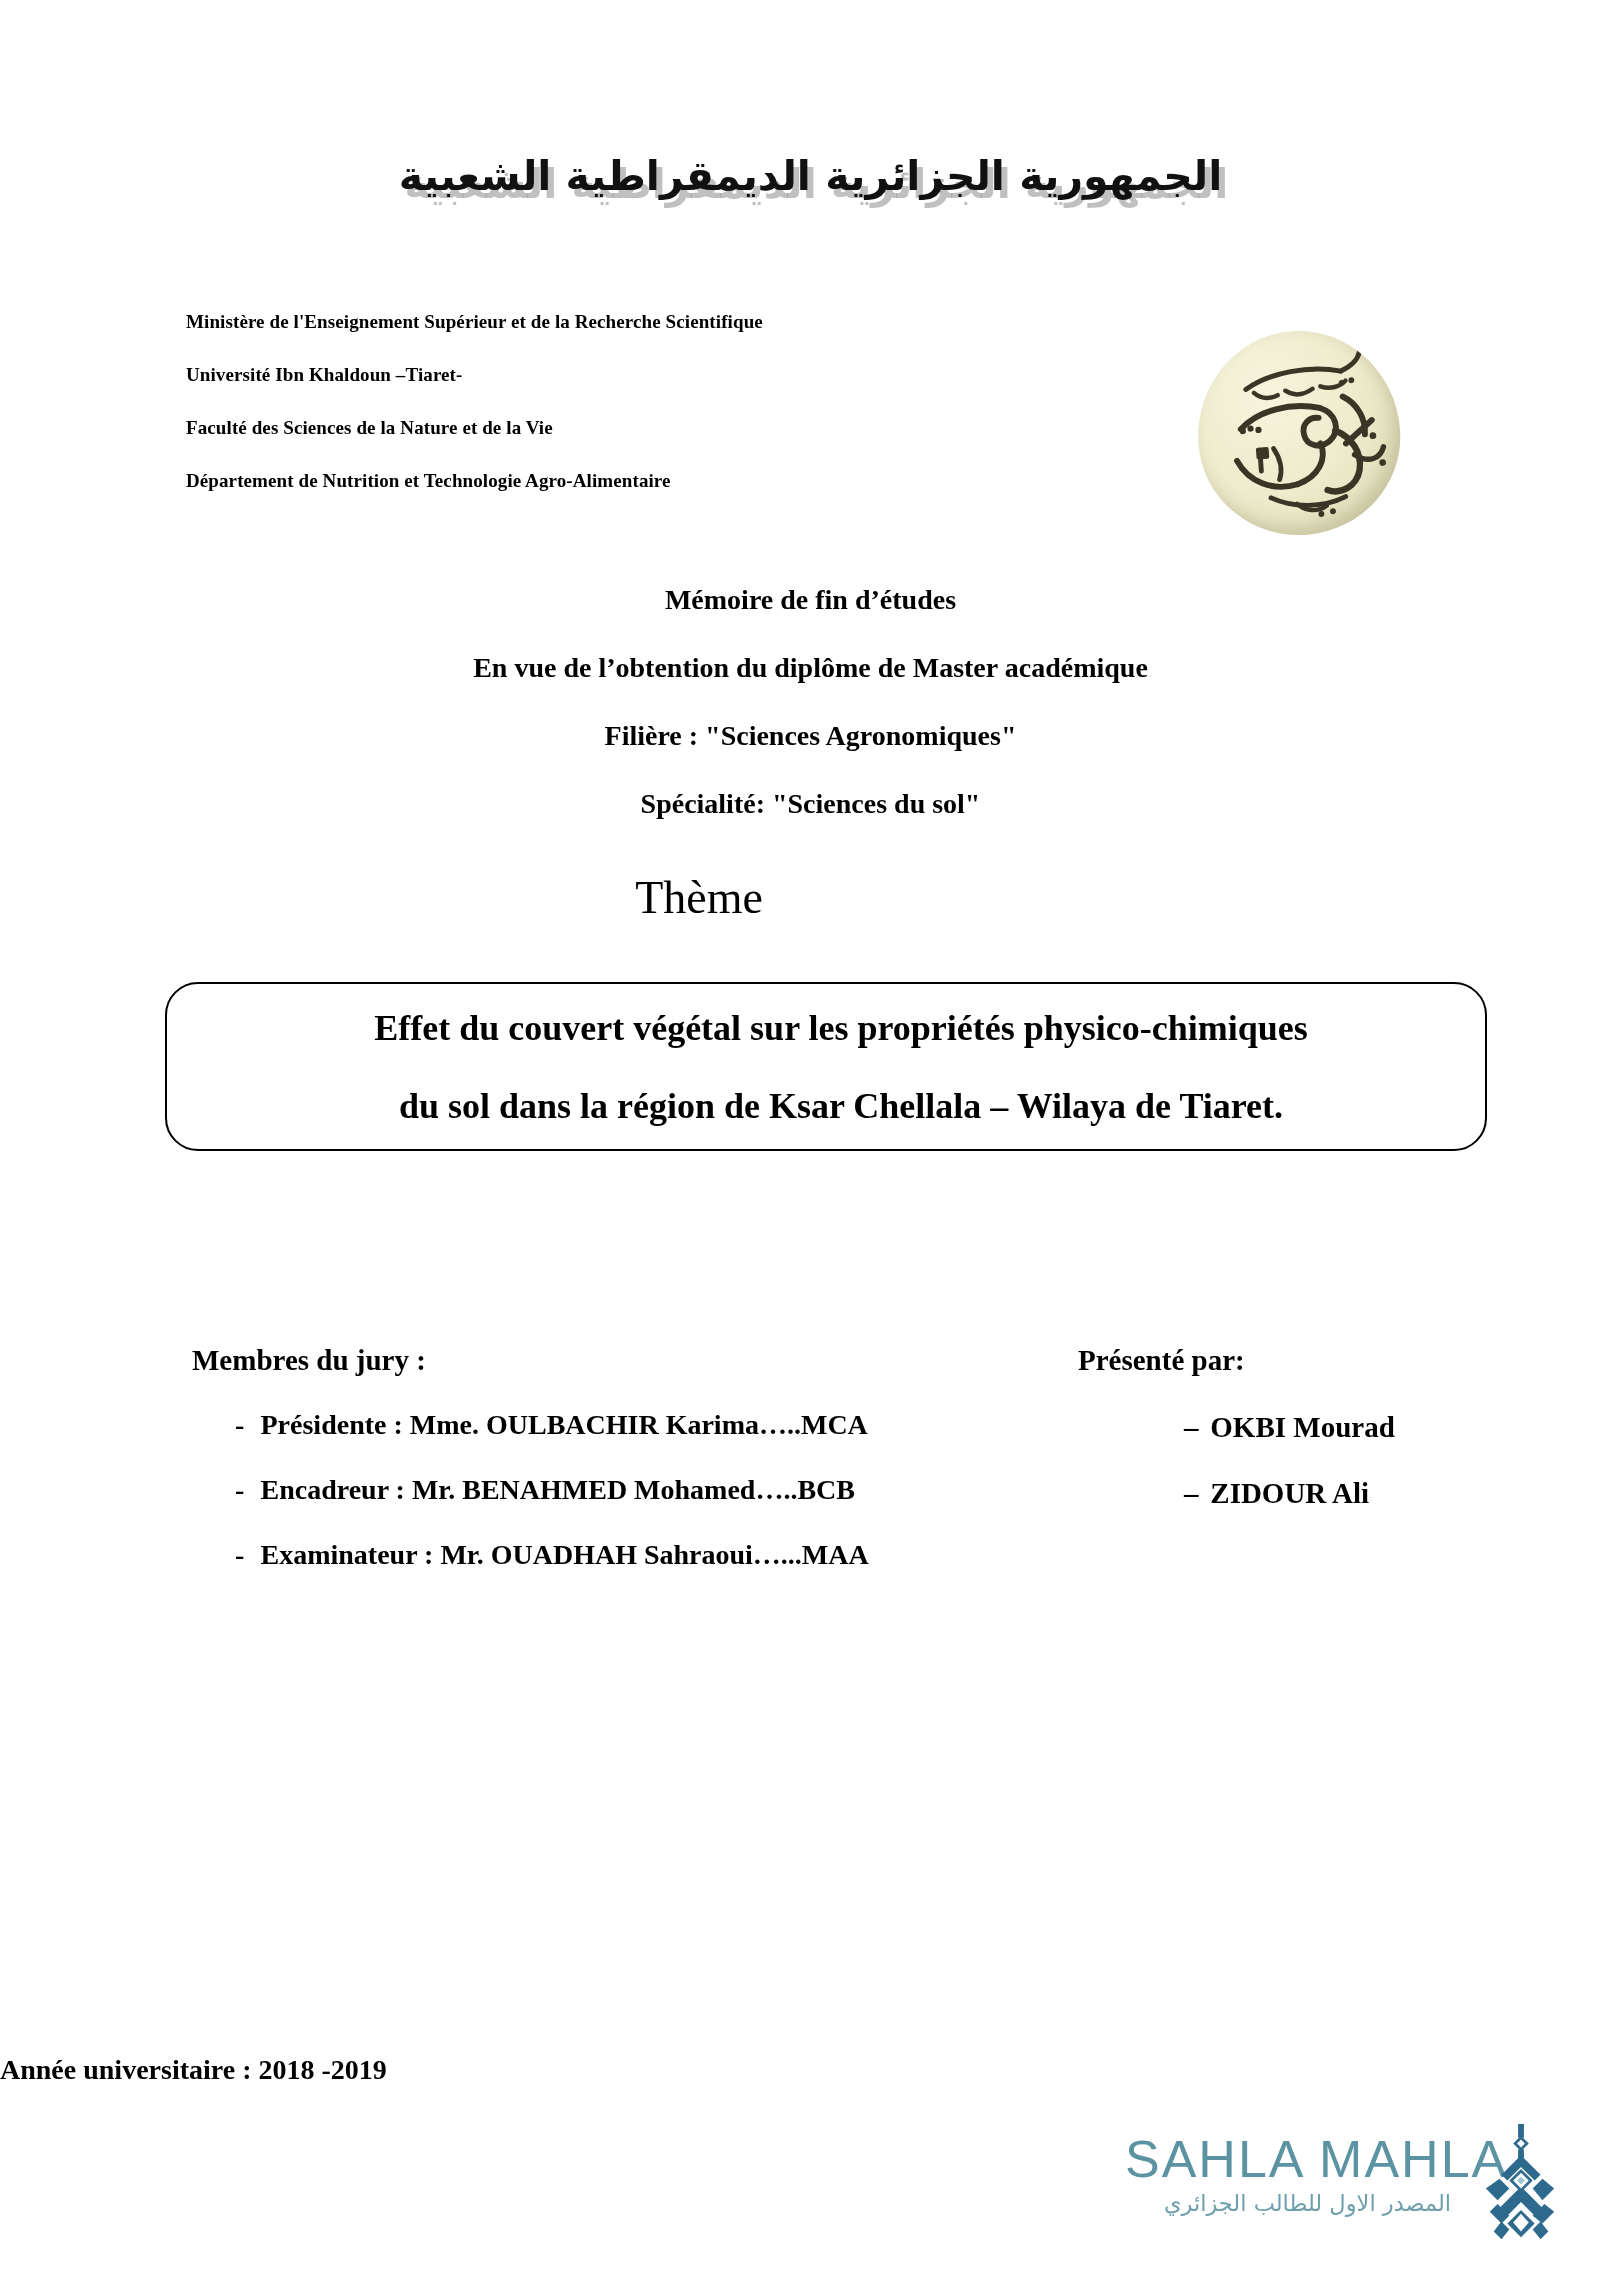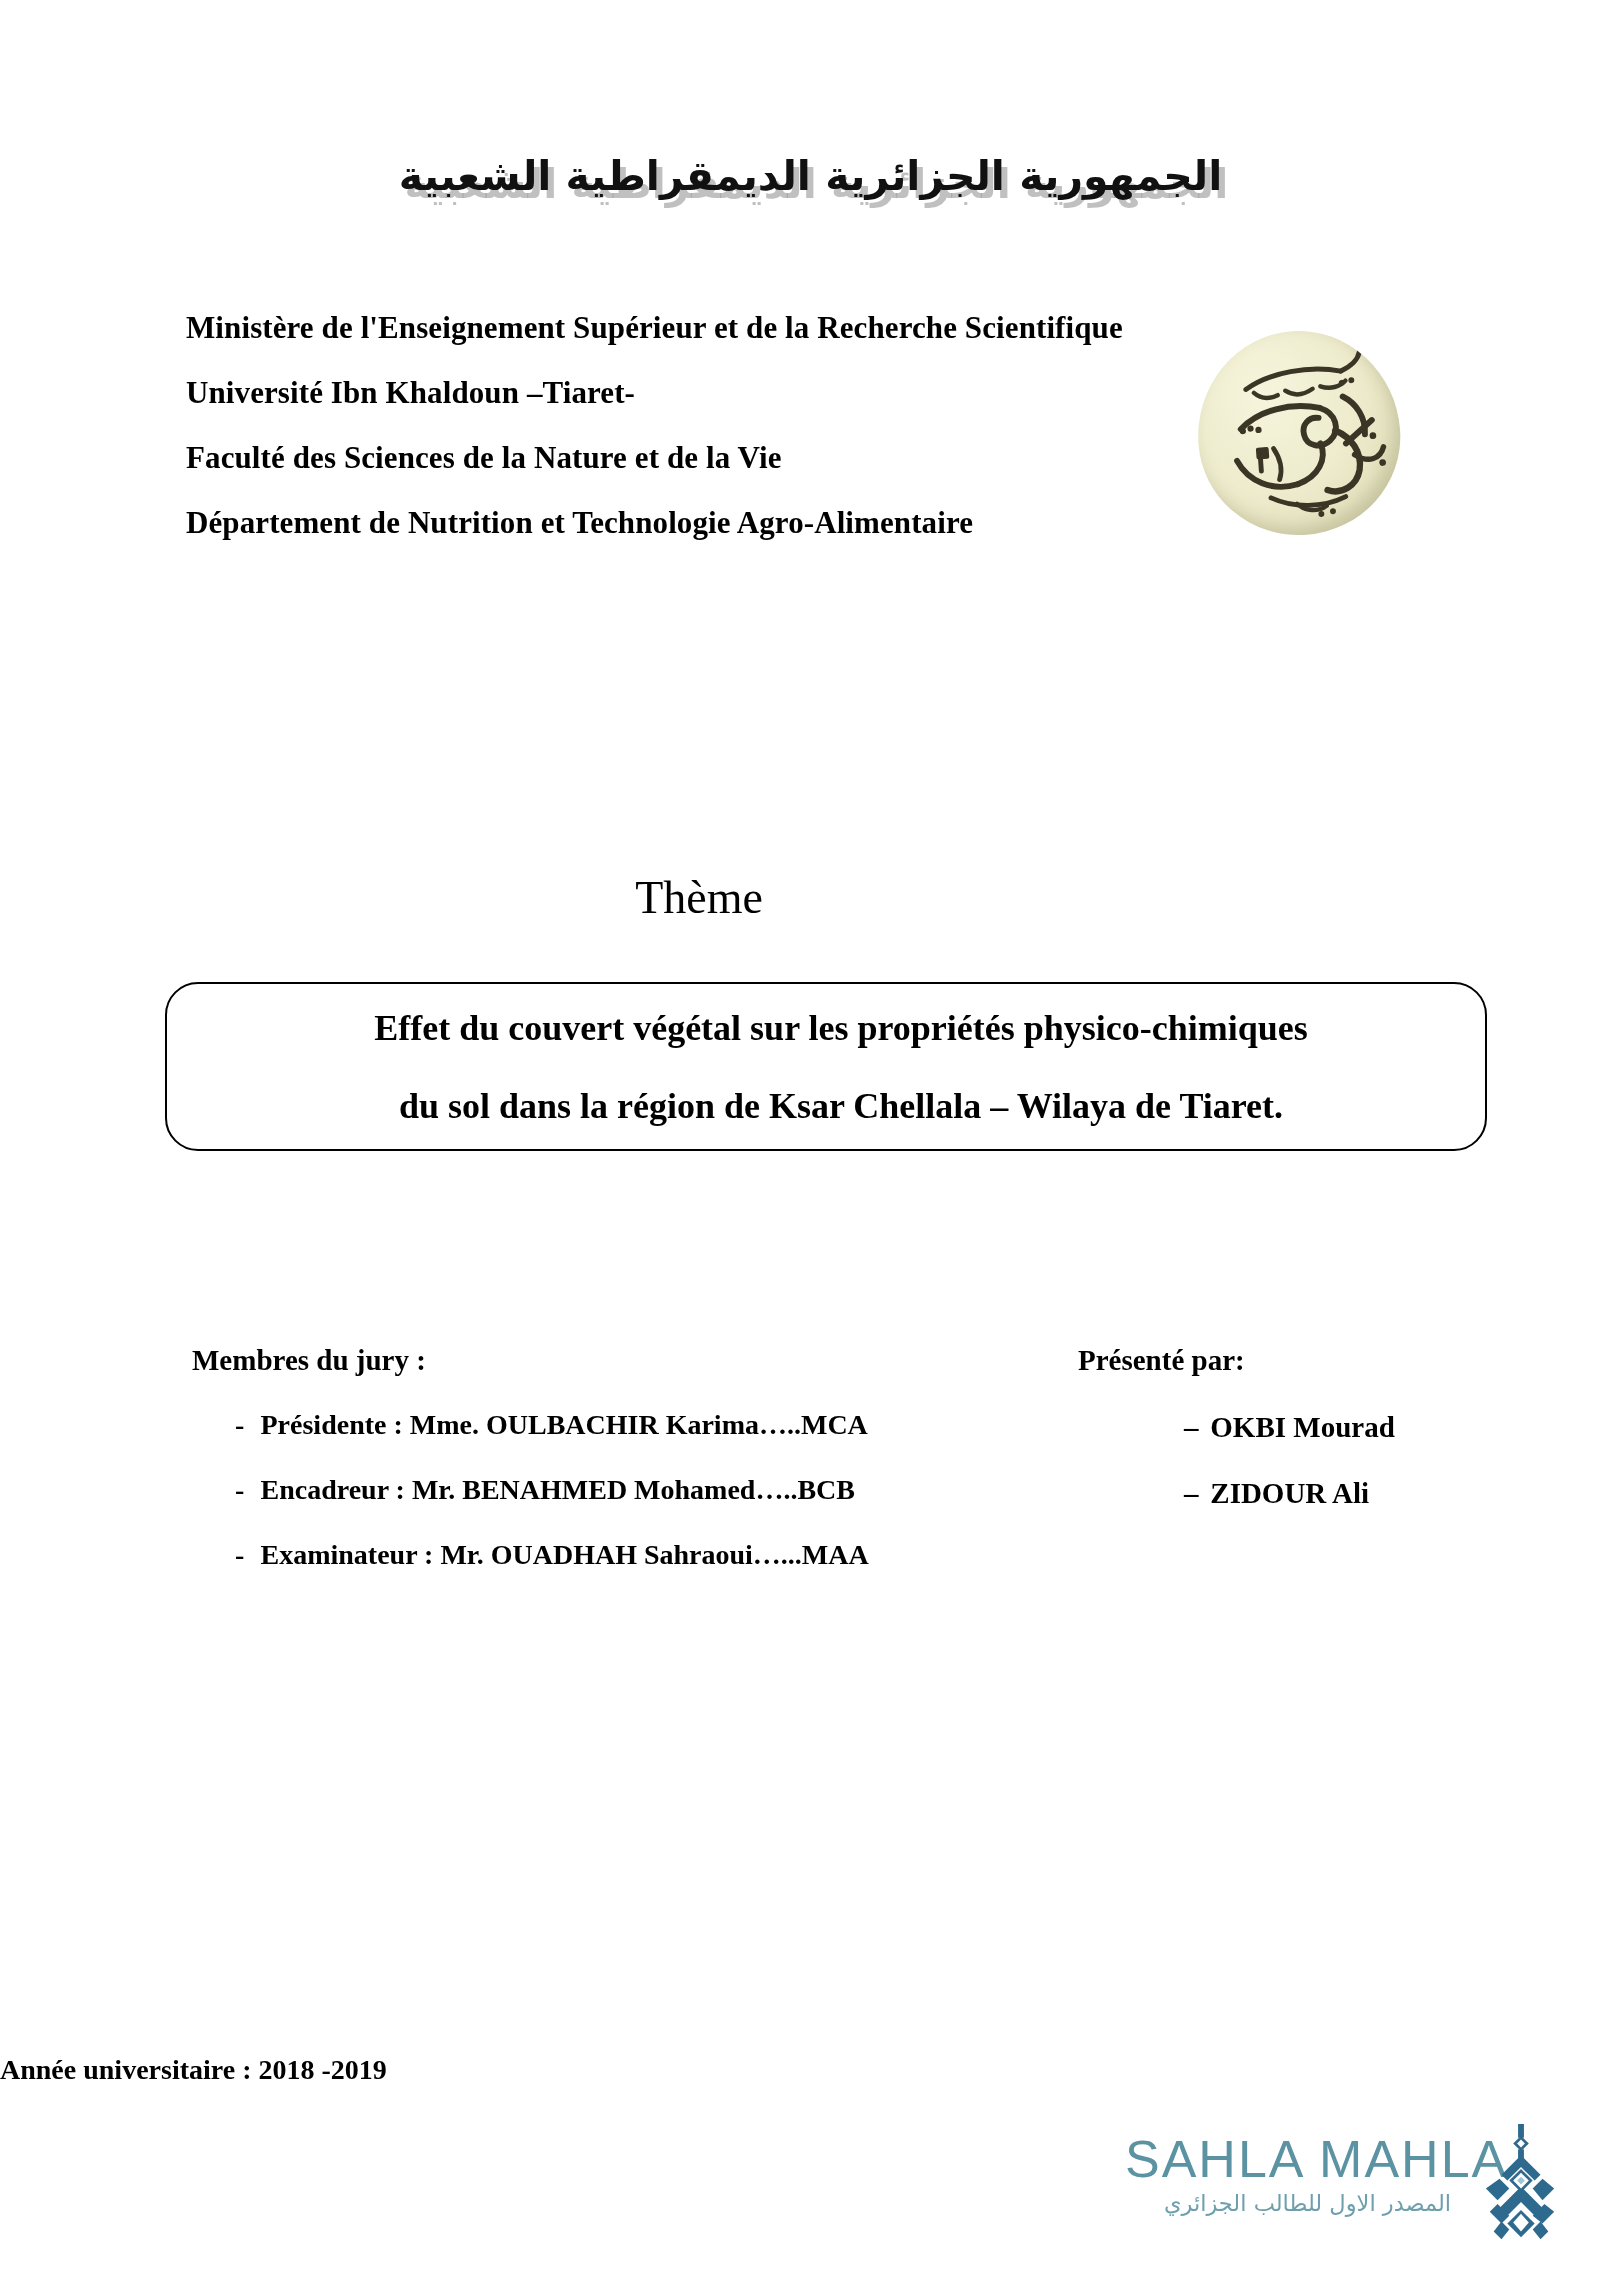--- a/index.html
+++ b/index.html
@@ -44,21 +44,21 @@
   
   .institution {
     position: absolute;
     top: 312px;
     left: 186px;
     width: 1039px;
   }
   .institution .line {
     font-family: "Liberation Serif", "DejaVu Serif", serif;
     font-weight: 700;
-    font-size: 31px;
+    font-size: 19px;
     line-height: 1.0;
     margin-bottom: 34px;
     white-space: nowrap;
     letter-spacing: 0.1px;
   }
 
   
   .logo-wrap {
     position: absolute;
     top: 331px;
@@ -277,20 +277,26 @@
           <circle cx="160" cy="54" r="3"></circle>
           <circle cx="178" cy="112" r="3.4"></circle>
           <circle cx="186" cy="140" r="3.4"></circle>
           <circle cx="120" cy="188" r="3"></circle>
           <circle cx="132" cy="186" r="3"></circle>
         </g>
       </svg>
     </div>
   </div>
 
+  <div class="degree">
+    <div class="line">Mémoire de fin d’études</div>
+    <div class="line">En vue de l’obtention du diplôme de Master académique</div>
+    <div class="line">Filière : "Sciences Agronomiques"</div>
+    <div class="line">Spécialité: "Sciences du sol"</div>
+  </div>
 
   <div class="theme-title">Thème</div>
 
   <div class="title-box">
     <div class="tline">Effet du couvert végétal sur les propriétés physico-chimiques</div>
     <div class="tline">du sol dans la région de Ksar Chellala – Wilaya de Tiaret.</div>
   </div>
 
   <div class="jury-heading">Membres du jury :</div>
 

